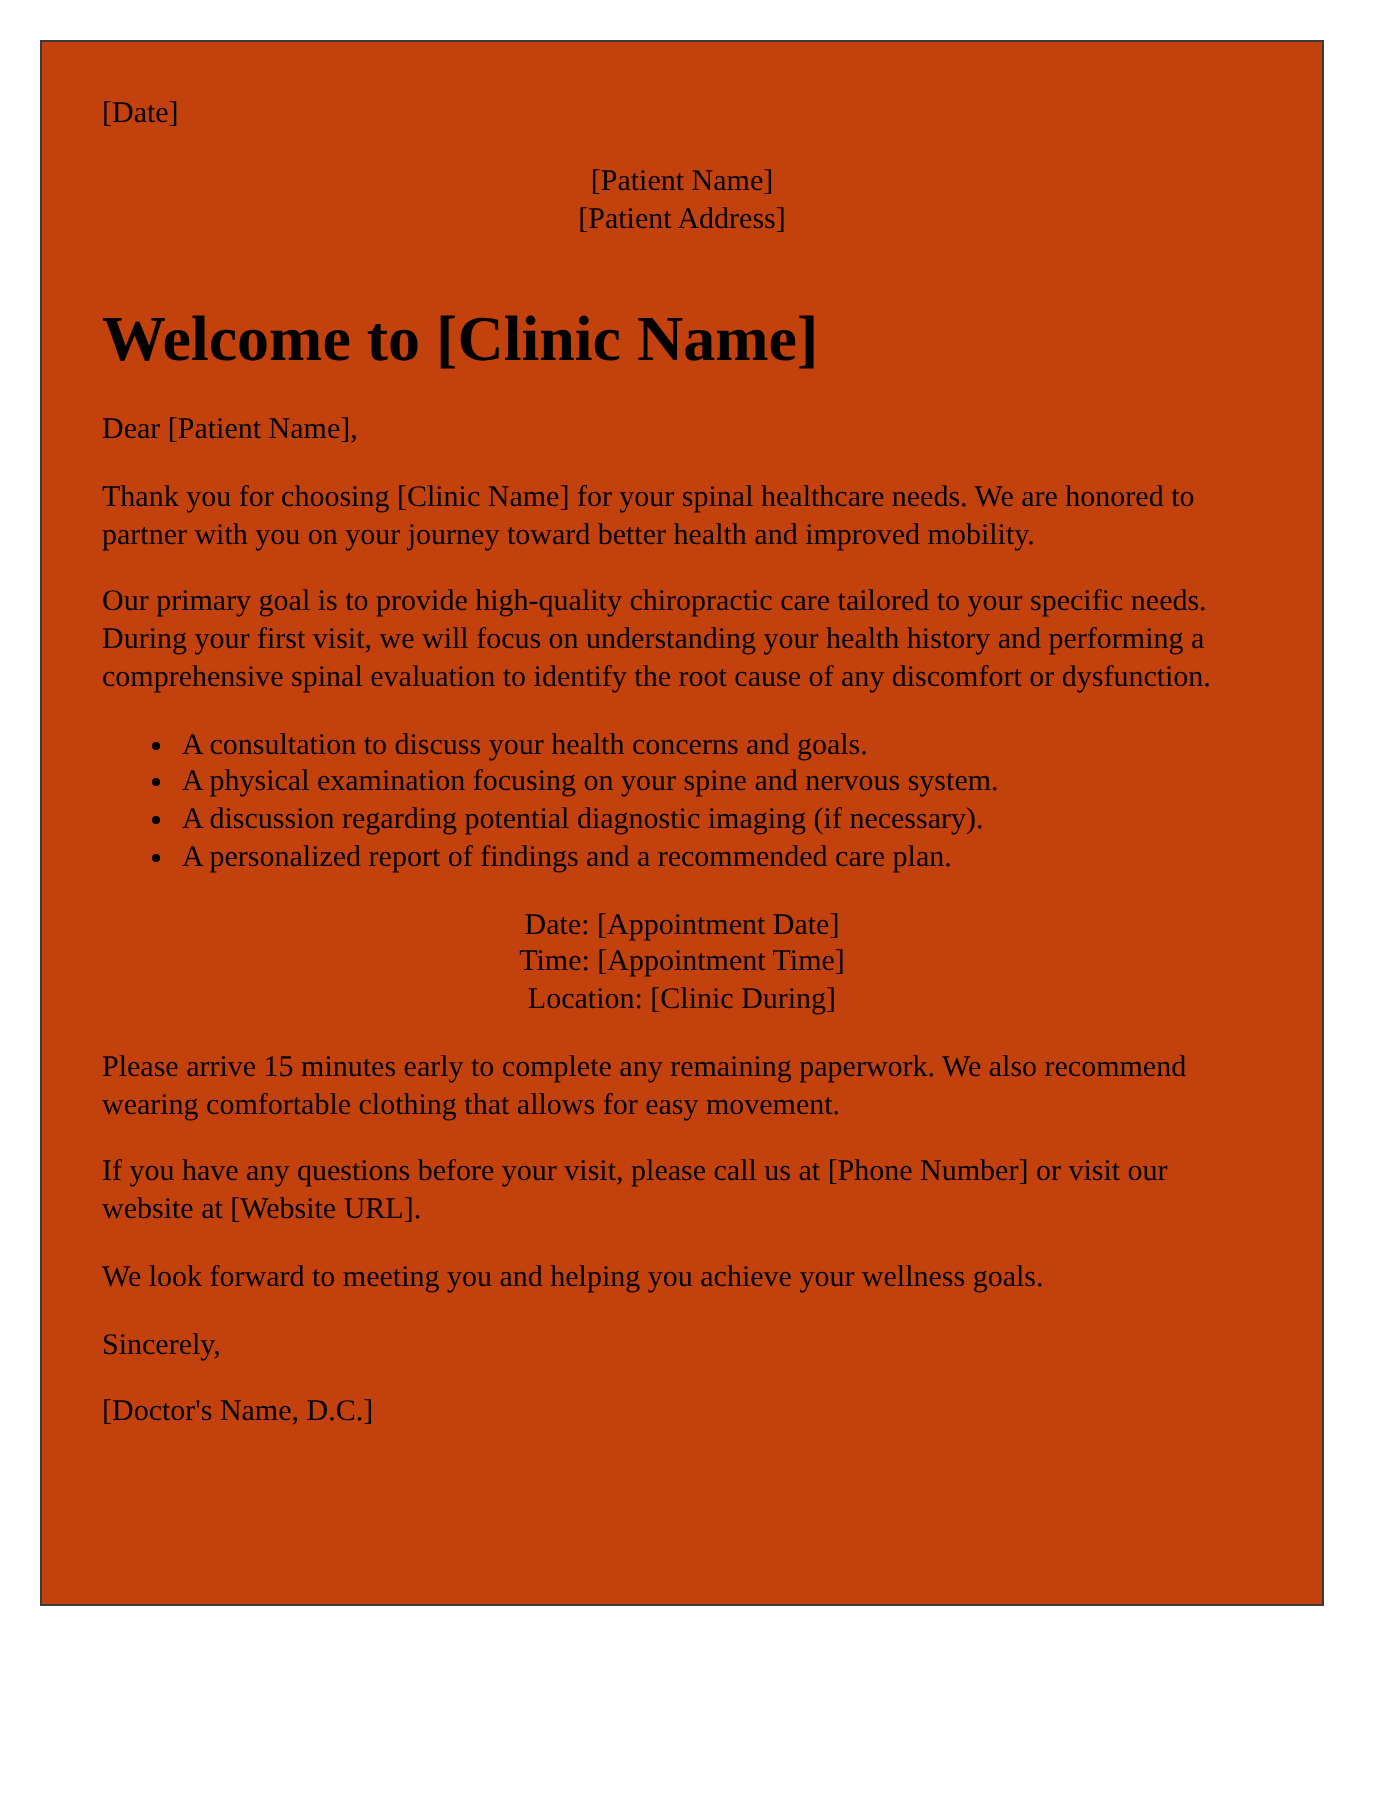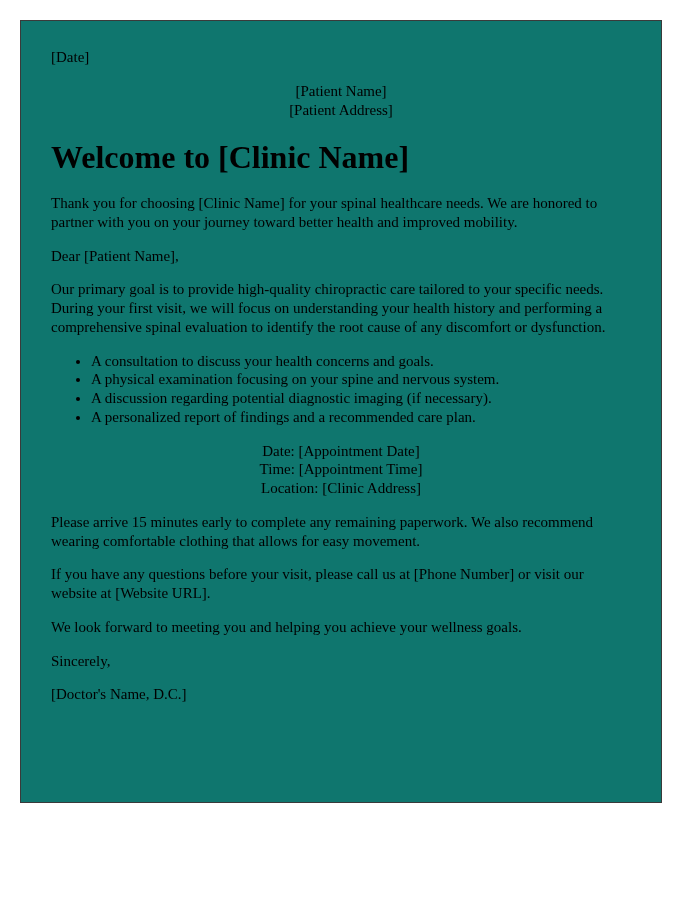--- a/index.html
+++ b/index.html
@@ -15,37 +15,37 @@
     color: #000000;
   }
   .page {
     position: absolute;
     left: 20px;
     top: 20px;
     width: 642px;
     height: 783px;
     box-sizing: border-box;
     border: 1px solid #3a3a3a;
-    background: #0f766e;
+    background: #c2410c;
     padding: 27px 30px;
     overflow: hidden;
     font-size: 15px;
     line-height: 1.25;
   }
   .page p {
     margin: 15px 0;
   }
   .page p:first-child {
     margin-top: 0;
   }
   h1.letter-title {
     font-size: 32px;
     line-height: 1.15;
     font-weight: bold;
-    margin: 20px 0 18px 0;
+    margin: 32px 0 18px 0;
   }
   .bold {
     font-weight: bold;
   }
   ul.expect-list {
     margin: 14px 0;
     padding-left: 40px;
     font-family: Liberation Serif, serif;
   }
   ul.expect-list li {
@@ -63,39 +63,39 @@
 
   <p>[Date]</p>
 
   <p>
     <span class="block-line">[Patient Name]</span>
     <span class="block-line">[Patient Address]</span>
   </p>
 
   <h1 class="letter-title">Welcome to [Clinic Name]</h1>
 
+  <p>Dear [Patient Name],</p>
+
   <p>Thank you for choosing [Clinic Name] for your spinal healthcare needs. We are honored to partner with you on your journey toward better health and improved mobility.</p>
-
-  <p>Dear [Patient Name],</p>
 
   <p>Our primary goal is to provide high-quality chiropractic care tailored to your specific needs. During your first visit, we will focus on understanding your health history and performing a comprehensive spinal evaluation to identify the root cause of any discomfort or dysfunction.</p>
 
 
   <ul class="expect-list">
     <li>A consultation to discuss your health concerns and goals.</li>
     <li>A physical examination focusing on your spine and nervous system.</li>
     <li>A discussion regarding potential diagnostic imaging (if necessary).</li>
     <li>A personalized report of findings and a recommended care plan.</li>
   </ul>
 
 
   <p>
     <span class="block-line">Date: [Appointment Date]</span>
     <span class="block-line">Time: [Appointment Time]</span>
-    <span class="block-line">Location: [Clinic Address]</span>
+    <span class="block-line">Location: [Clinic During]</span>
   </p>
 
   <p>Please arrive 15 minutes early to complete any remaining paperwork. We also recommend wearing comfortable clothing that allows for easy movement.</p>
 
   <p>If you have any questions before your visit, please call us at [Phone Number] or visit our website at [Website URL].</p>
 
   <p>We look forward to meeting you and helping you achieve your wellness goals.</p>
 
   <p>Sincerely,</p>
 

